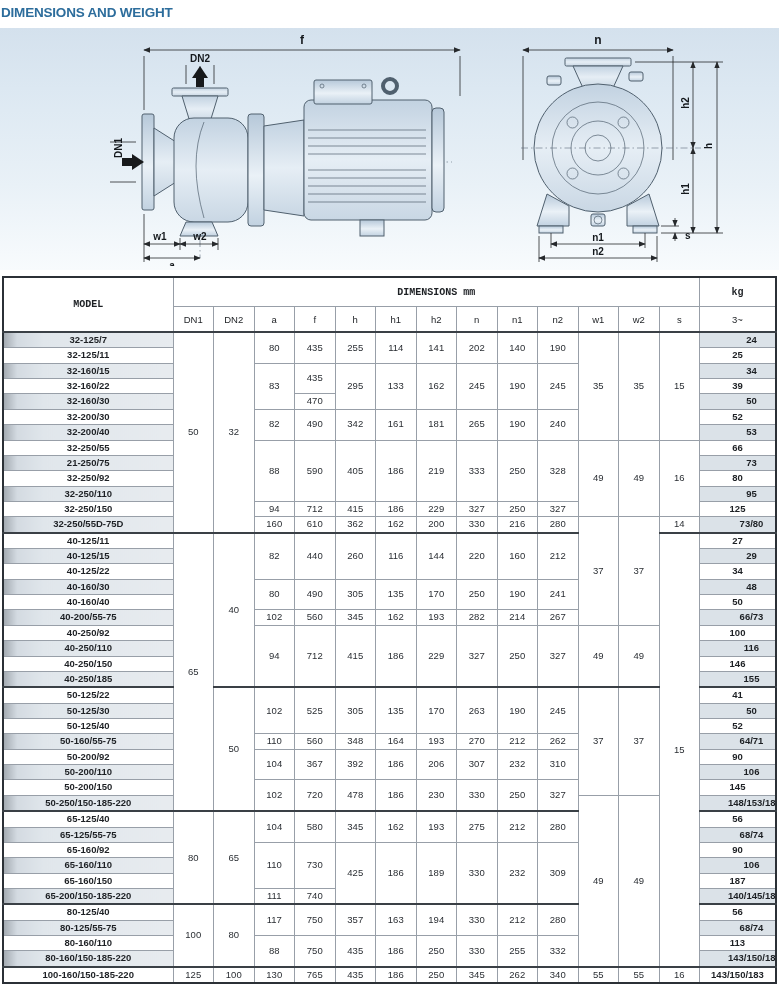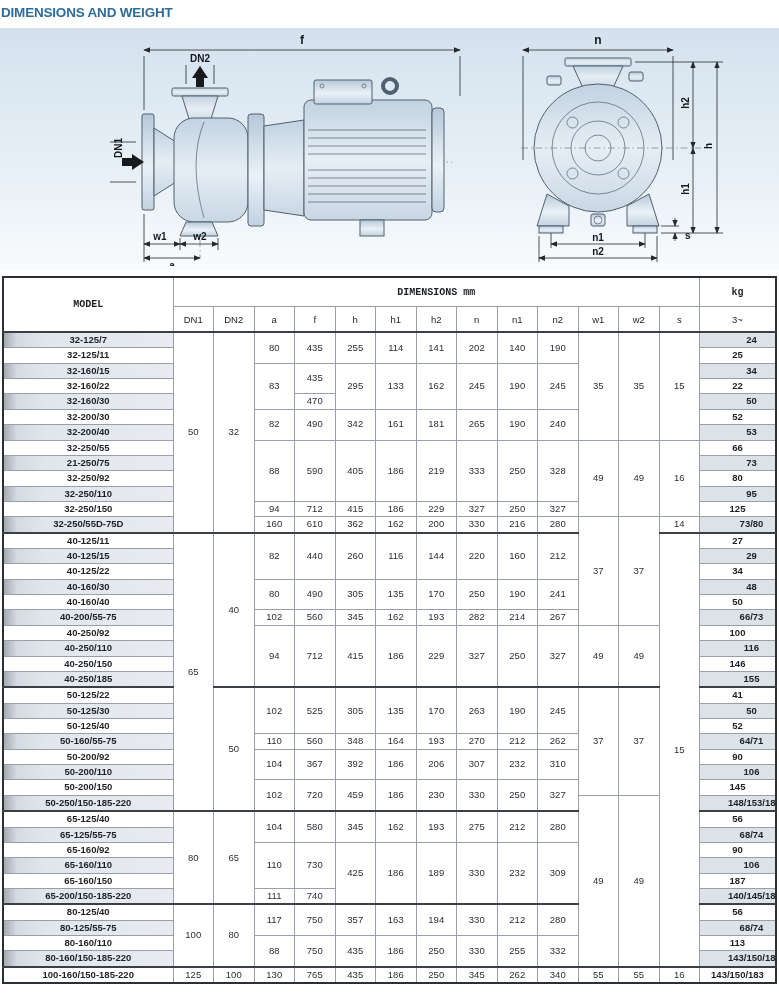--- a/index.html
+++ b/index.html
@@ -236,21 +236,21 @@
           <td class="dimv" rowspan="3">295</td>
           <td class="dimv" rowspan="3">133</td>
           <td class="dimv" rowspan="3">162</td>
           <td class="dimv" rowspan="3">245</td>
           <td class="dimv" rowspan="3">190</td>
           <td class="dimv" rowspan="3">245</td>
           <td class="kg">34</td>
         </tr>
         <tr class="plain">
           <td class="model">32-160/22</td>
-          <td class="kg">22</td>
+          <td class="kg">39</td>
         </tr>
         <tr class="shade">
           <td class="model">32-160/30</td>
           <td class="dimv">470</td>
           <td class="kg">50</td>
         </tr>
         <tr class="plain">
           <td class="model">32-200/30</td>
           <td class="dimv" rowspan="2">82</td>
           <td class="dimv" rowspan="2">490</td>
@@ -445,21 +445,21 @@
           <td class="kg">90</td>
         </tr>
         <tr class="shade">
           <td class="model">50-200/110</td>
           <td class="kg">106</td>
         </tr>
         <tr class="plain">
           <td class="model">50-200/150</td>
           <td class="dimv" rowspan="2">102</td>
           <td class="dimv" rowspan="2">720</td>
-          <td class="dimv" rowspan="2">459</td>
+          <td class="dimv" rowspan="2">478</td>
           <td class="dimv" rowspan="2">186</td>
           <td class="dimv" rowspan="2">230</td>
           <td class="dimv" rowspan="2">330</td>
           <td class="dimv" rowspan="2">250</td>
           <td class="dimv" rowspan="2">327</td>
           <td class="kg">145</td>
         </tr>
         <tr class="shade">
           <td class="model">50-250/150-185-220</td>
           <td class="dimv" rowspan="11">49</td>

